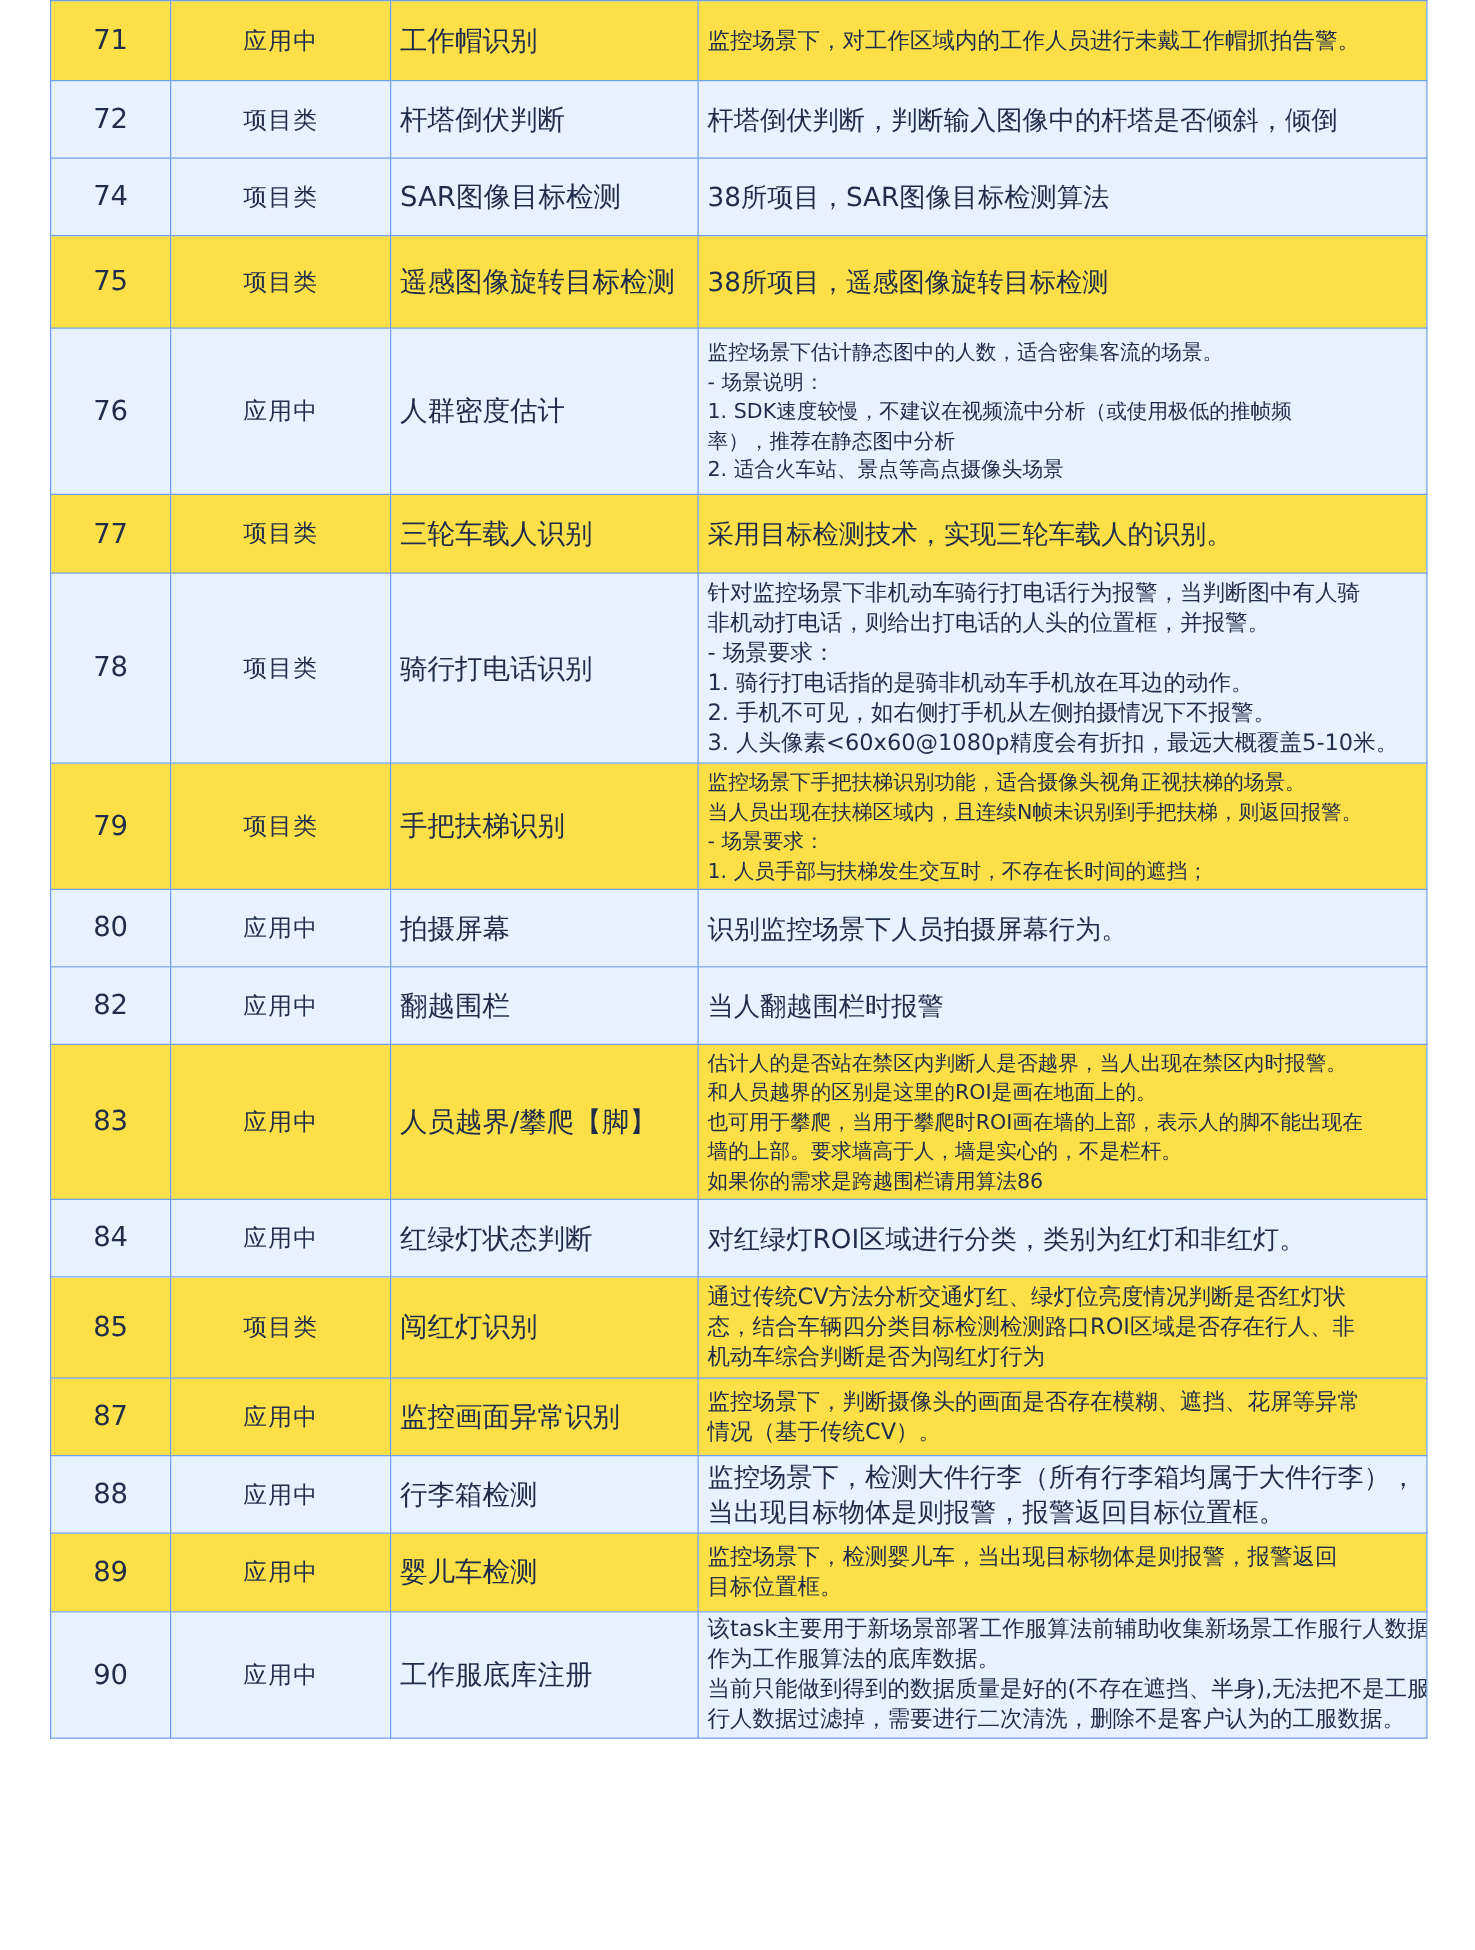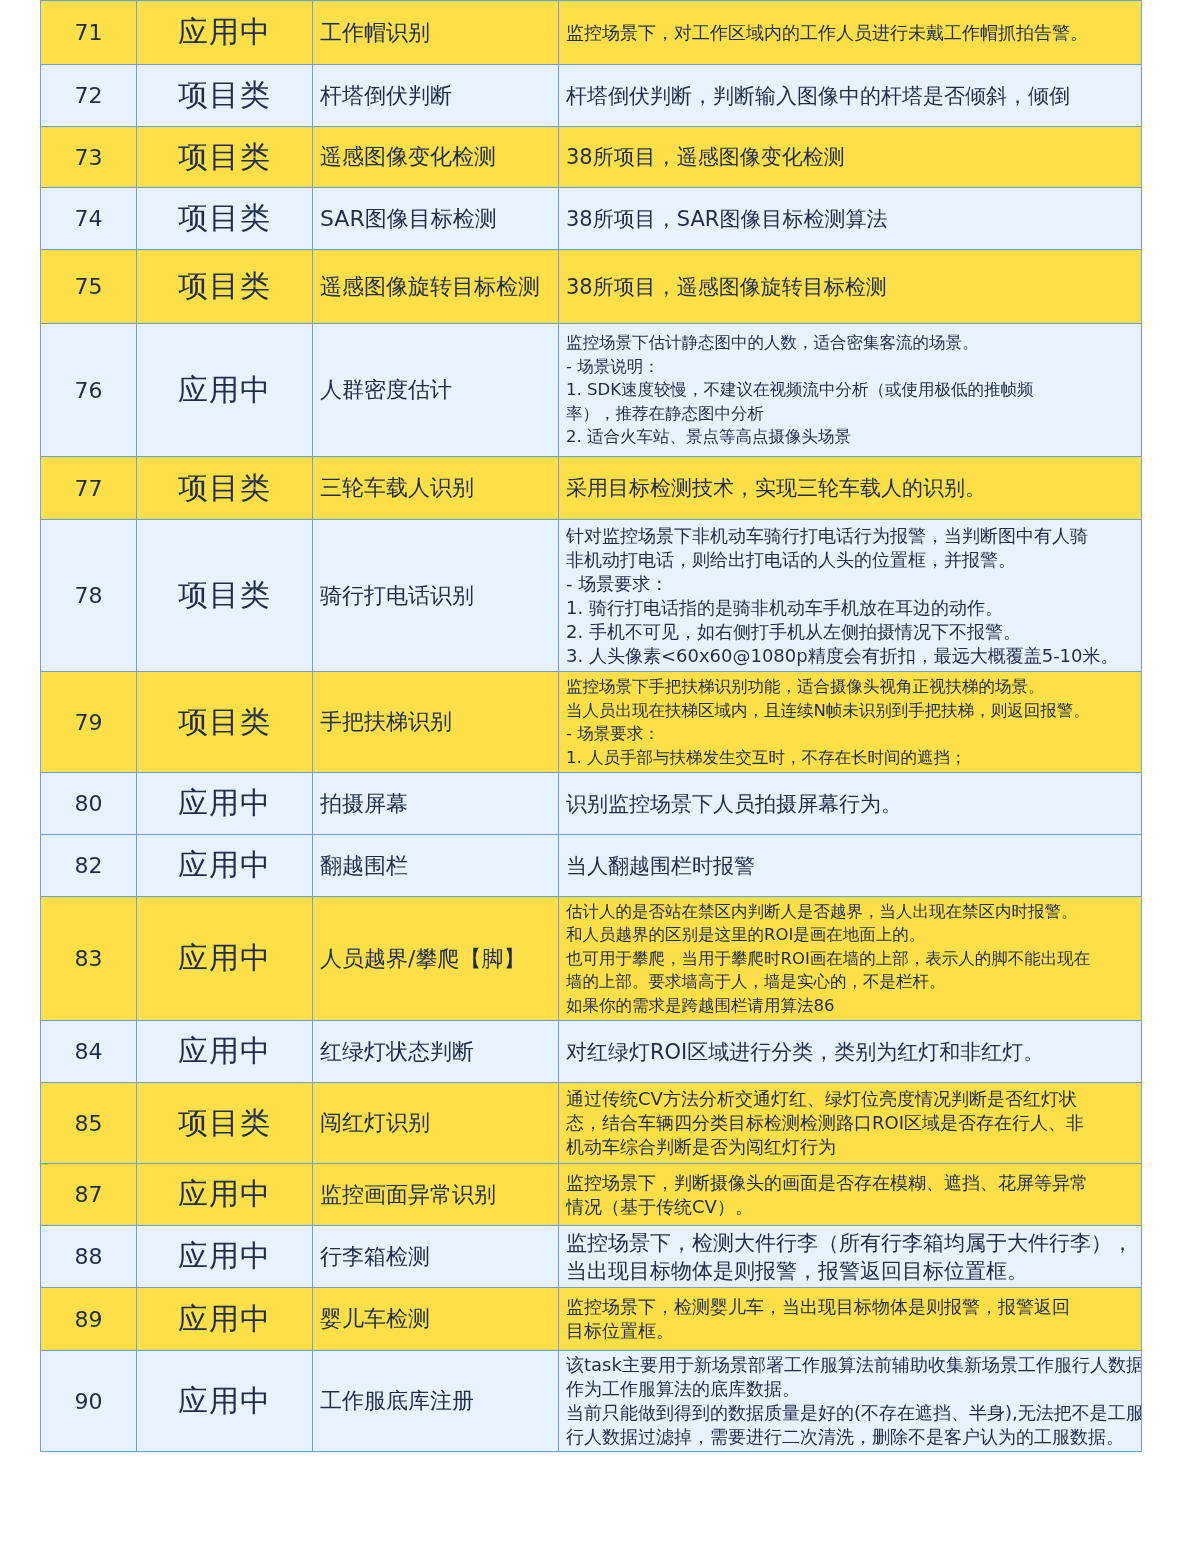--- a/index.html
+++ b/index.html
@@ -33,21 +33,21 @@
       overflow: hidden;
     }
     table.algo-table tr.odd td { background: #fde047; }
     table.algo-table tr.even td { background: #e8f1fe; }
     td.c-no {
       text-align: center;
       font-size: 22px;
     }
     td.c-status {
       text-align: center;
-      font-size: 30px;
+      font-size: 19px;
       letter-spacing: 1px;
     }
     td.c-name {
       font-size: 22px;
       padding-left: 7px !important;
       white-space: nowrap;
     }
     td.c-desc {
       padding: 2px 6px 2px 7px !important;
       color: #1f2d4a;
@@ -83,30 +83,20 @@
         <tr class="even" style="height: 62px;">
         <td class="c-no">72</td>
         <td class="c-status">项目类</td>
         <td class="c-name">杆塔倒伏判断</td>
         <td class="c-desc">
             <div class="desc-lg">
               <span class="desc-line">杆塔倒伏判断，判断输入图像中的杆塔是否倾斜，倾倒</span>
             </div>
           </td>
       </tr>
-        <tr class="odd" style="height: 61px;">
-        <td class="c-no">73</td>
-        <td class="c-status">项目类</td>
-        <td class="c-name">遥感图像变化检测</td>
-        <td class="c-desc">
-            <div class="desc-lg">
-              <span class="desc-line">38所项目，遥感图像变化检测</span>
-            </div>
-          </td>
-      </tr>
         <tr class="even" style="height: 62px;">
         <td class="c-no">74</td>
         <td class="c-status">项目类</td>
         <td class="c-name">SAR图像目标检测</td>
         <td class="c-desc">
             <div class="desc-lg">
               <span class="desc-line">38所项目，SAR图像目标检测算法</span>
             </div>
           </td>
       </tr>

